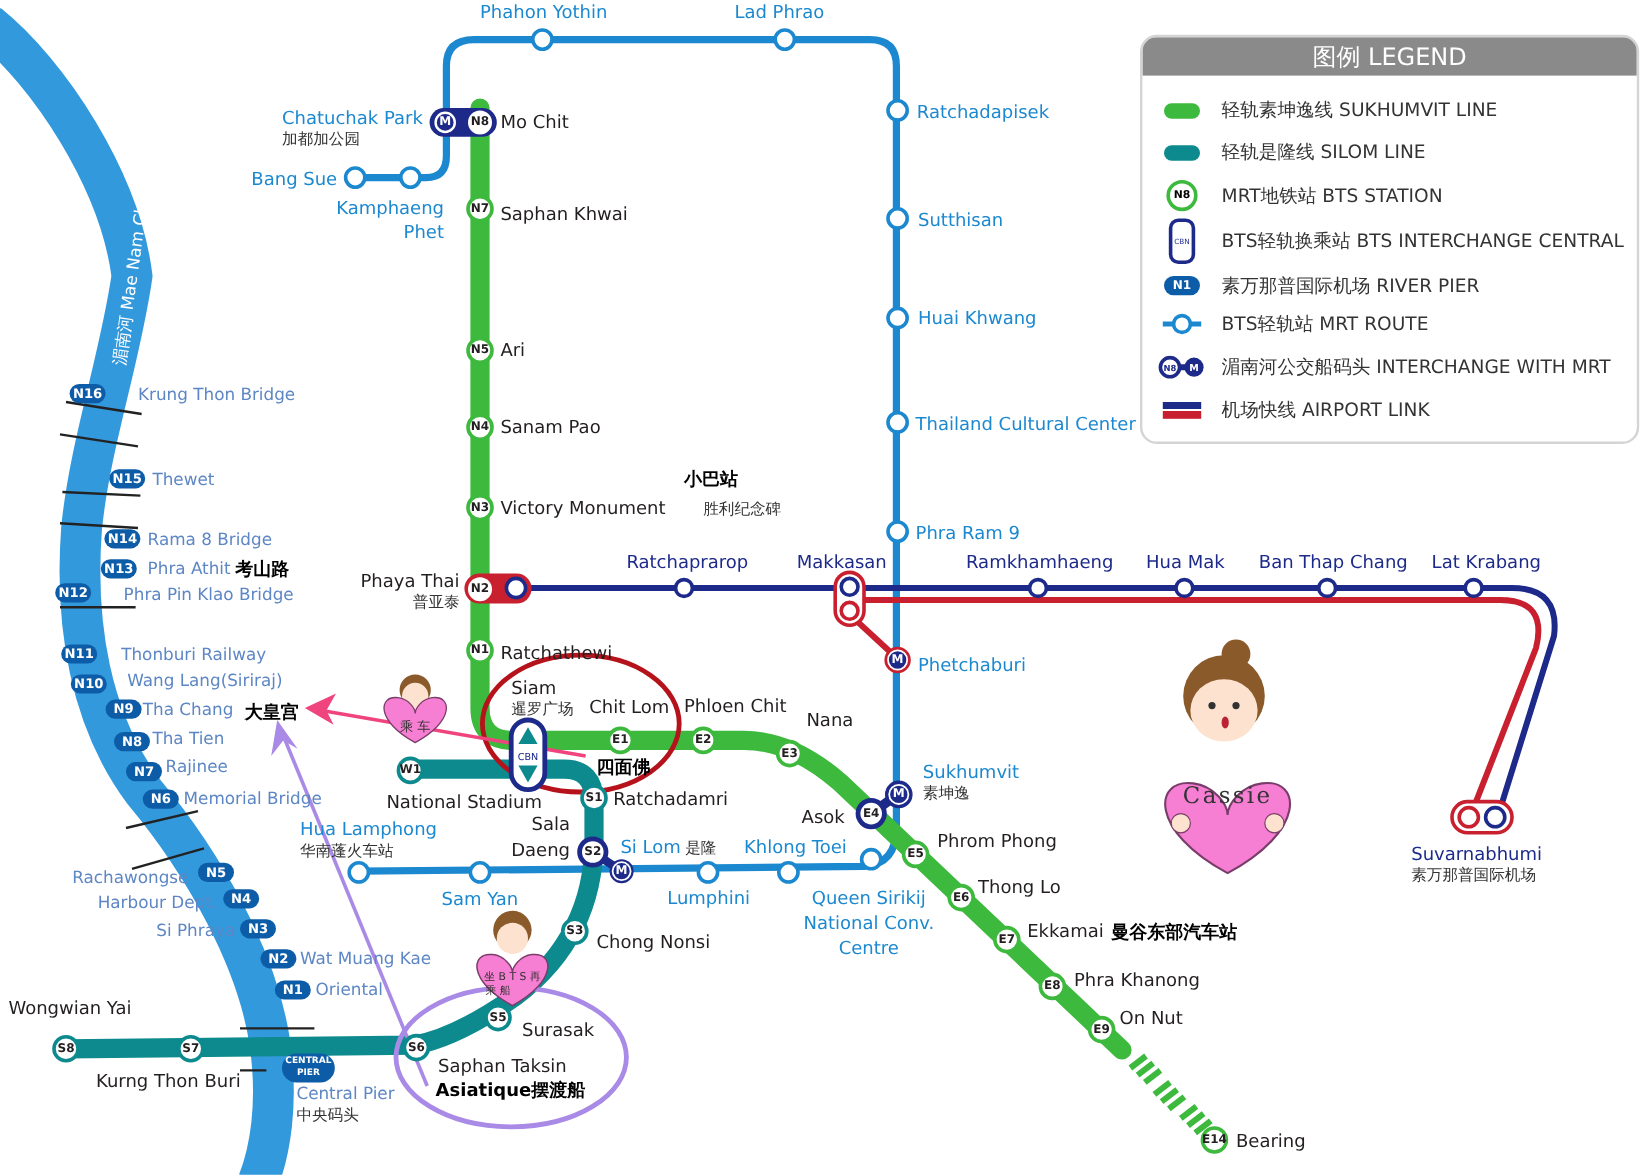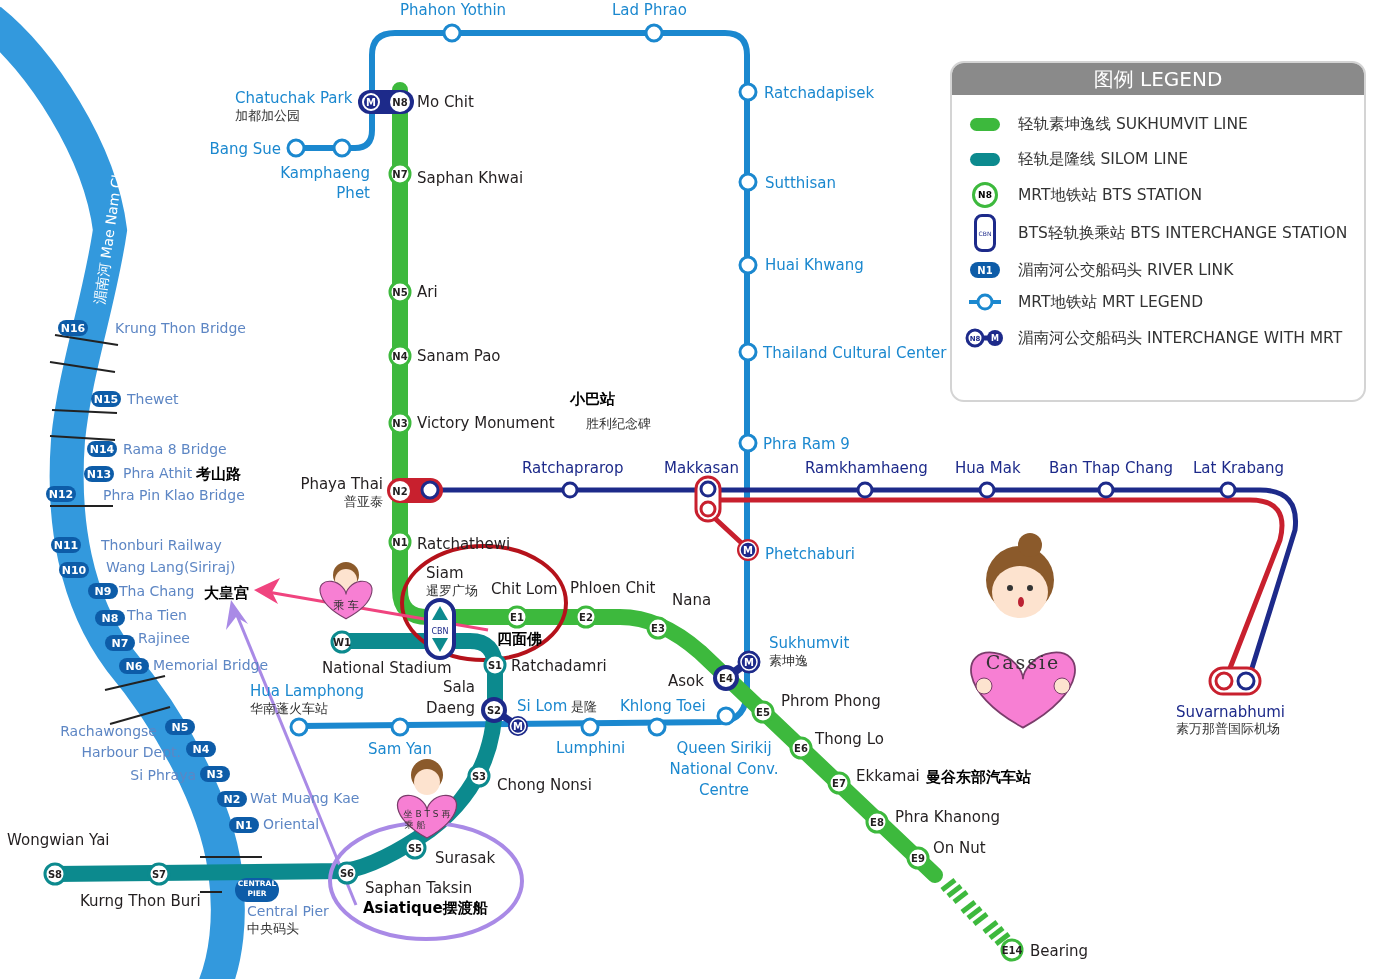--- a/index.html
+++ b/index.html
@@ -6,21 +6,21 @@
   body{width:1376px;height:979px;position:relative;overflow:hidden;font-family:"DejaVu Sans","Liberation Sans",sans-serif;}
   svg#map{position:absolute;left:0;top:0;}
   .lbl{font-family:"DejaVu Sans","Liberation Sans",sans-serif;font-size:15px;fill:#231f20;}
   .lbl-mrt{fill:#1b88cf;}
   .lbl-arl{fill:#1d2a8a;}
   .lbl-pier{fill:#5d86c4;font-size:14px;}
   .lbl-cn{font-size:13px;fill:#333;}
   .code{font-family:"DejaVu Sans","Liberation Sans",sans-serif;font-size:10px;font-weight:bold;fill:#231f20;text-anchor:middle;dominant-baseline:central;}
   .pier-code{fill:#fff;font-size:11px;}
   .annot{font-family:"DejaVu Sans","Liberation Sans",sans-serif;font-weight:bold;font-size:15px;fill:#000;}
-  .legend{position:absolute;left:950px;top:29px;width:416px;height:341px;border:2px solid #d4d4d4;border-radius:14px;background:#fff;box-sizing:border-box;overflow:hidden;margin-top:32px;}
+  .legend{position:absolute;left:950px;top:29px;width:416px;height:341px;border:2px solid #d4d4d4;border-radius:14px;background:#fff;box-sizing:border-box;overflow:hidden;}
   .legend-head{height:32px;background:#8a8a8a;color:#fff;text-align:center;font-size:20px;line-height:32px;}
   .legend-row{position:absolute;left:0;width:100%;height:30px;display:flex;align-items:center;}
   .legend-sym{width:66px;display:flex;justify-content:center;align-items:center;}
   .legend-text{font-size:15.5px;color:#333;white-space:nowrap;}
 </style>
 </head>
 <body>
 
 <svg id="map" width="1376" height="979" viewBox="0 0 1376 979">
 
@@ -442,42 +442,48 @@
   <div class="legend-row" style="top:117px">
     <div class="legend-sym">
         <div style="width:20px;height:20px;border-radius:50%;border:3px solid #3db93d;background:#fff;font-size:9px;font-weight:bold;display:flex;align-items:center;justify-content:center;">N8</div>
       </div>
     <span class="legend-text">MRT地铁站 BTS STATION</span>
   </div>
   <div class="legend-row" style="top:155px">
     <div class="legend-sym">
         <div style="width:16px;height:32px;border-radius:8px;border:3px solid #1d2a8a;background:#fff;font-size:6px;color:#1d2a8a;display:flex;align-items:center;justify-content:center;">CBN</div>
       </div>
-    <span class="legend-text">BTS轻轨换乘站 BTS INTERCHANGE STATION</span>
+    <span class="legend-text">BTS轻轨换乘站 BTS INTERCHANGE CENTRAL</span>
   </div>
   <div class="legend-row" style="top:192px">
     <div class="legend-sym">
         <div style="width:30px;height:16px;border-radius:8px;background:#0d5ca8;color:#fff;font-size:10px;font-weight:bold;display:flex;align-items:center;justify-content:center;">N1</div>
       </div>
-    <span class="legend-text">湄南河公交船码头 RIVER LINK</span>
+    <span class="legend-text">素万那普国际机场 RIVER PIER</span>
   </div>
   <div class="legend-row" style="top:224px">
     <div class="legend-sym">
       <svg width="36" height="20">
           <line x1="2" y1="10" x2="34" y2="10" stroke="#1b88cf" stroke-width="4"></line>
           <circle cx="18" cy="10" r="7" fill="#fff" stroke="#1b88cf" stroke-width="3"></circle>
         </svg>
     </div>
-    <span class="legend-text">MRT地铁站 MRT LEGEND</span>
+    <span class="legend-text">BTS轻轨站 MRT ROUTE</span>
   </div>
   <div class="legend-row" style="top:260px">
     <div class="legend-sym">
       <svg width="40" height="20">
         <line x1="10" y1="10" x2="30" y2="10" stroke="#1d2a8a" stroke-width="5"></line>
         <circle cx="10" cy="10" r="8" fill="#fff" stroke="#1d2a8a" stroke-width="3"></circle>
         <circle cx="30" cy="10" r="8" fill="#1d2a8a"></circle>
         <text x="10" y="13" font-size="7" font-weight="bold" text-anchor="middle" fill="#1d2a8a">N8</text>
         <text x="30" y="13" font-size="8" font-weight="bold" text-anchor="middle" fill="#fff">M</text>
       </svg>
     </div>
     <span class="legend-text">湄南河公交船码头 INTERCHANGE WITH MRT</span>
   </div>
+  <div class="legend-row" style="top:296px">
+    <div class="legend-sym">
+      <div style="width:32px;height:14px;background:linear-gradient(#1d2a8a 0 40%, #fff 40% 55%, #c8202e 55% 100%)"></div>
+    </div>
+    <span class="legend-text">机场快线 AIRPORT LINK</span>
+  </div>
 </div>
 
 </body></html>

